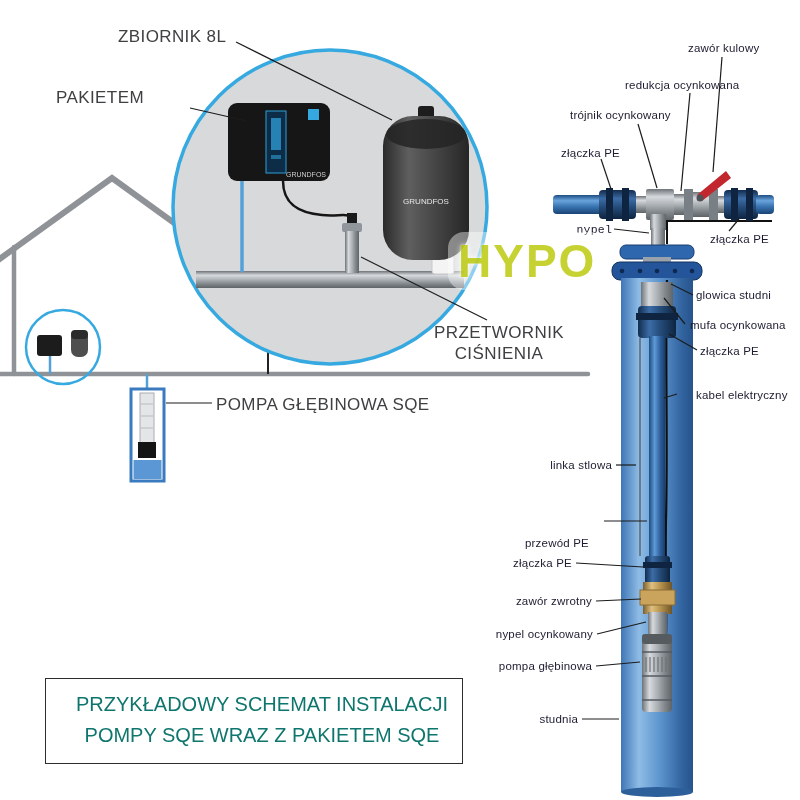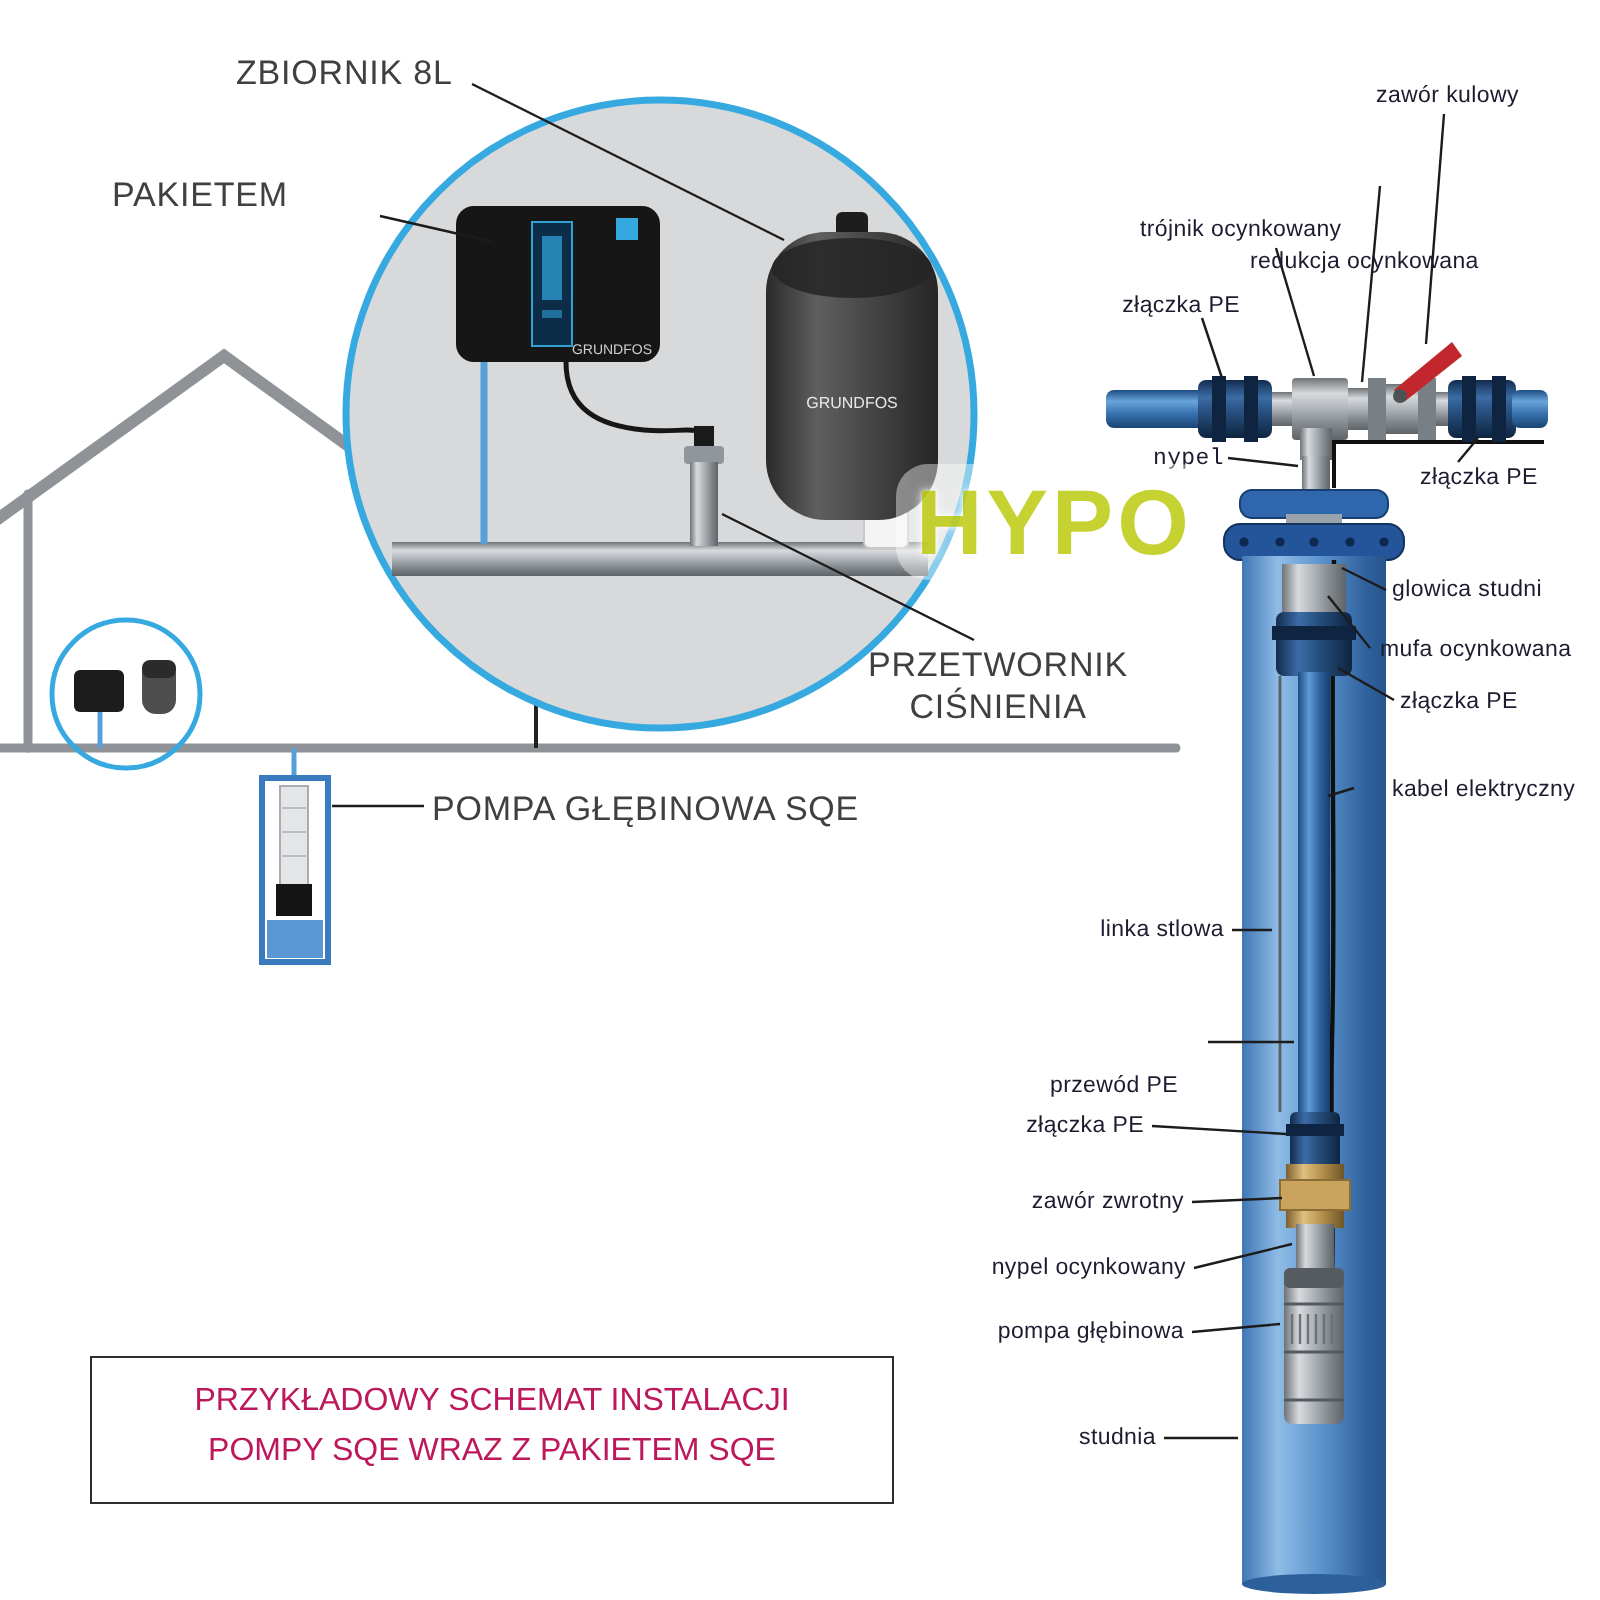--- a/index.html
+++ b/index.html
@@ -8,22 +8,22 @@
   .stage svg{position:absolute;left:0;top:0;}
   .lbl{position:absolute;white-space:nowrap;color:#1c1c30;font-size:11.5px;letter-spacing:0.2px;}
   .cap{position:absolute;white-space:nowrap;color:#3f4042;font-size:17px;letter-spacing:0.4px;}
   .cap-block{position:absolute;color:#3f4042;font-size:17px;letter-spacing:0.4px;text-align:center;line-height:1.25;}
   .watermark{position:absolute;left:448px;top:232px;font-size:46px;font-weight:bold;
              color:#c2ce21;letter-spacing:2px;padding:2px 10px;border-radius:16px;
              background:rgba(255,255,255,0.45);
              text-shadow:0 0 6px rgba(255,255,255,0.95), 0 0 2px rgba(255,255,255,0.9);
              opacity:0.92;}
   .footer{position:absolute;left:45px;top:678px;width:400px;border:1.5px solid #2d2d2d;
-          background:#fff;text-align:center;color:#be185d;font-size:16px;line-height:1.55;
-          padding:10px 0 12px 0;}
+          background:#fff;text-align:center;color:#0f766e;font-size:20px;line-height:1.55;
+          padding:10px 0 12px 16px;}
 </style>
 </head>
 <body>
 
 <div class="stage">
 
 <svg width="800" height="800" viewBox="0 0 800 800">
   <defs>
     <linearGradient id="steelV" x1="0" y1="0" x2="1" y2="0">
       <stop offset="0" stop-color="#6e7378"></stop>
@@ -253,21 +253,21 @@
 <div class="cap-block" style="left:10px;top:87px;width:180px;">
   <div>PAKIETEM</div>
 </div>
 <div class="cap-block" style="left:433px;top:322px;width:132px;">
   <div>PRZETWORNIK</div>
   <div>CIŚNIENIA</div>
 </div>
 <div class="cap" style="left:216px;top:395px;">POMPA GŁĘBINOWA SQE</div>
 
 <div class="lbl" style="left:688px;top:42px;">zawór kulowy</div>
-<div class="lbl" style="left:625px;top:79px;margin-top:46px;">redukcja ocynkowana</div>
+<div class="lbl" style="left:625px;top:79px;">redukcja ocynkowana</div>
 <div class="lbl" style="left:570px;top:109px;text-align:right;">trójnik ocynkowany</div>
 <div class="lbl" style="right:180px;top:147px;">złączka PE</div>
 <div class="lbl" style="right:188px;top:223px;font-family:Liberation Mono, monospace;">nypel</div>
 <div class="lbl" style="left:710px;top:233px;">złączka PE</div>
 <div class="lbl" style="left:696px;top:289px;">glowica studni</div>
 <div class="lbl" style="left:690px;top:319px;">mufa ocynkowana</div>
 <div class="lbl" style="left:700px;top:345px;">złączka PE</div>
 <div class="lbl" style="left:680px;top:389px;padding-left:16px;">kabel elektryczny</div>
 <div class="lbl" style="right:188px;top:459px;">linka stlowa</div>
 <div class="lbl" style="right:211px;top:515px;margin-top:22px;">przewód PE</div>

